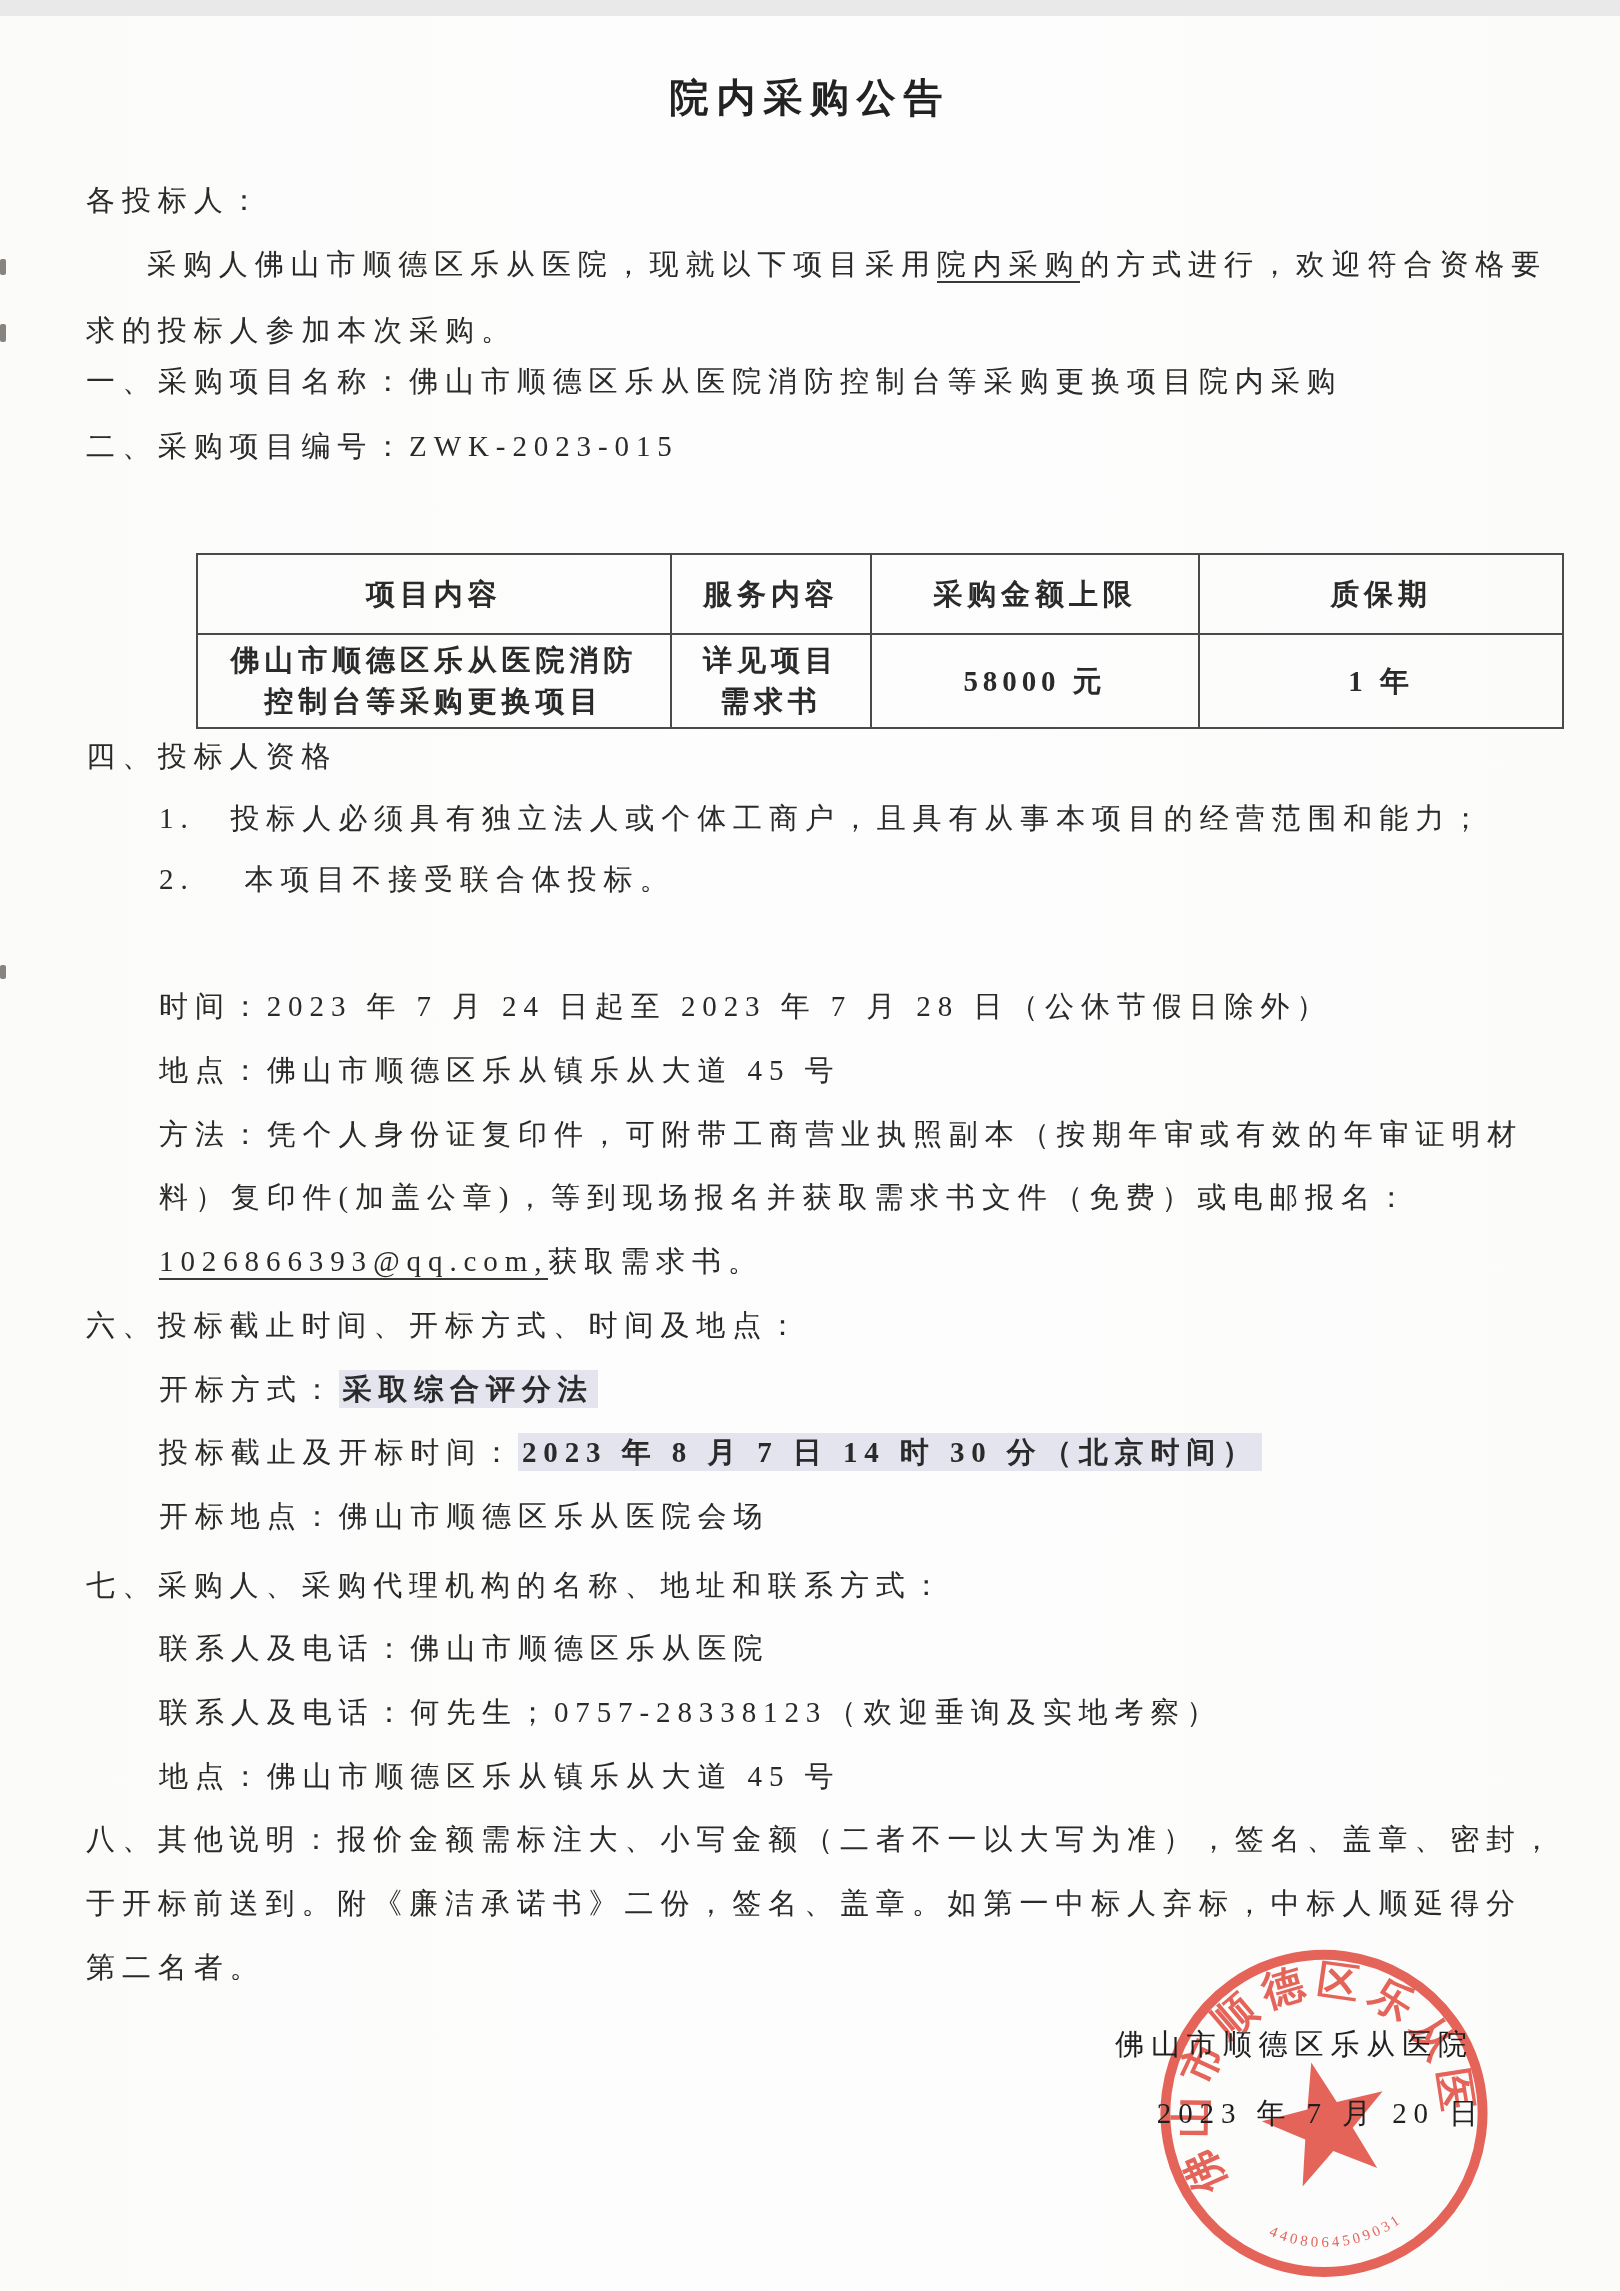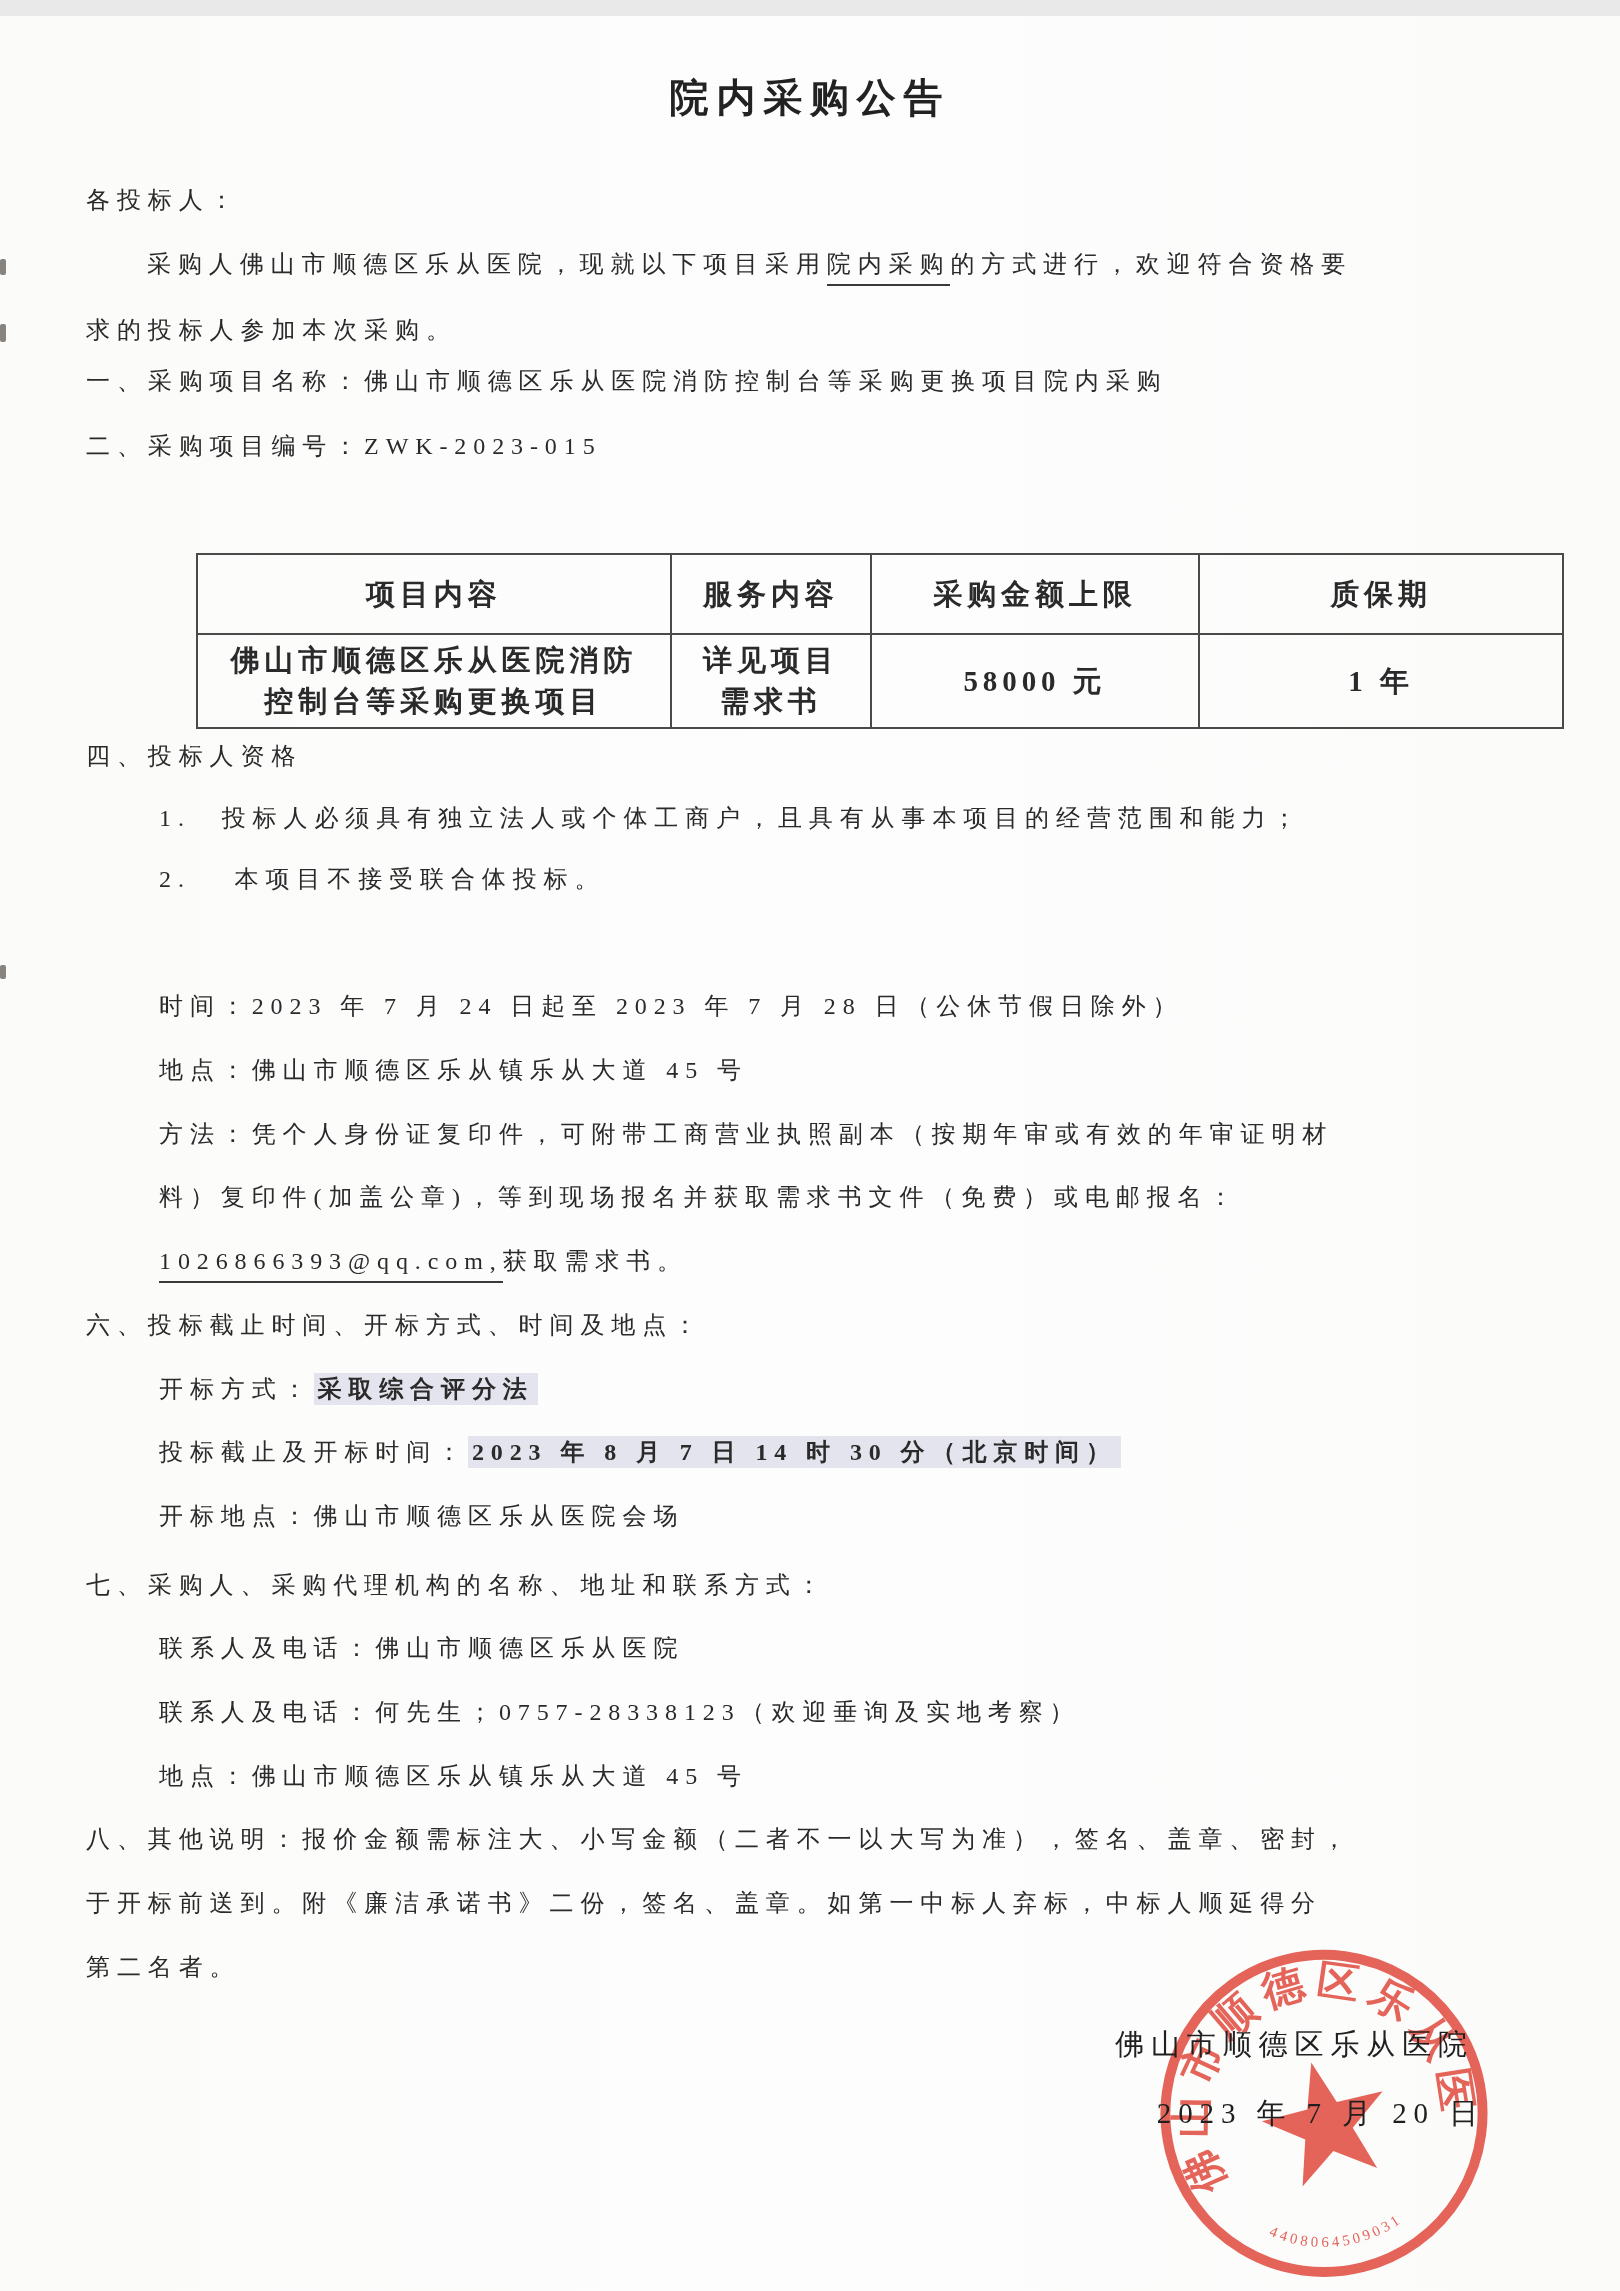--- a/index.html
+++ b/index.html
@@ -12,26 +12,26 @@
     font-family:"Liberation Serif","DejaVu Serif",serif;
     color:#2a2a2a;
   }
   .title{
     position:absolute;top:55px;left:0;width:100%;
     text-align:center;font-size:39px;font-weight:bold;
     letter-spacing:7.8px;color:#222;
   }
   .ln{
     position:absolute;left:86px;
-    font-size:24px;letter-spacing:6.9px;
+    font-size:29px;letter-spacing:6.9px;
     white-space:nowrap;line-height:37px;color:#2a2a2a;
   }
   .ind1{left:147px;}
   .ind2{left:159px;}
-  .u{border-bottom:2px solid #3a3a3a;padding-bottom:7px;}
+  .u{border-bottom:2px solid #3a3a3a;padding-bottom:1px;}
   .hl{background:#e4e4ee;padding:2.9px 3.9px;font-weight:bold;}
   .doc-table{
     position:absolute;left:196px;top:537px;
     border-collapse:collapse;table-layout:fixed;
     width:1296px;
     font-size:29px;letter-spacing:4.9px;color:#2a2a2a;
   }
   .doc-table td,.doc-table th{
     border:2px solid #4a4a4a;
     text-align:center;vertical-align:middle;

